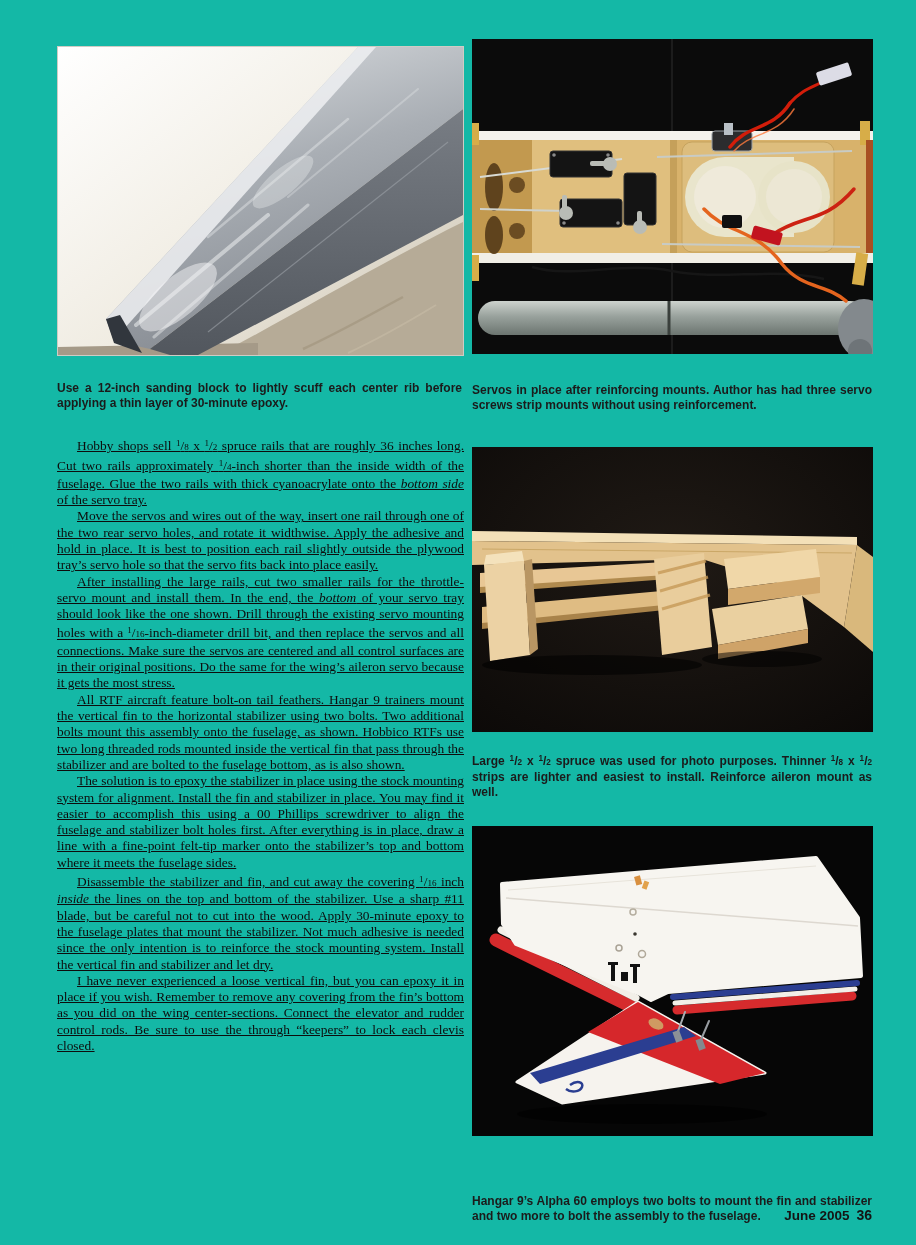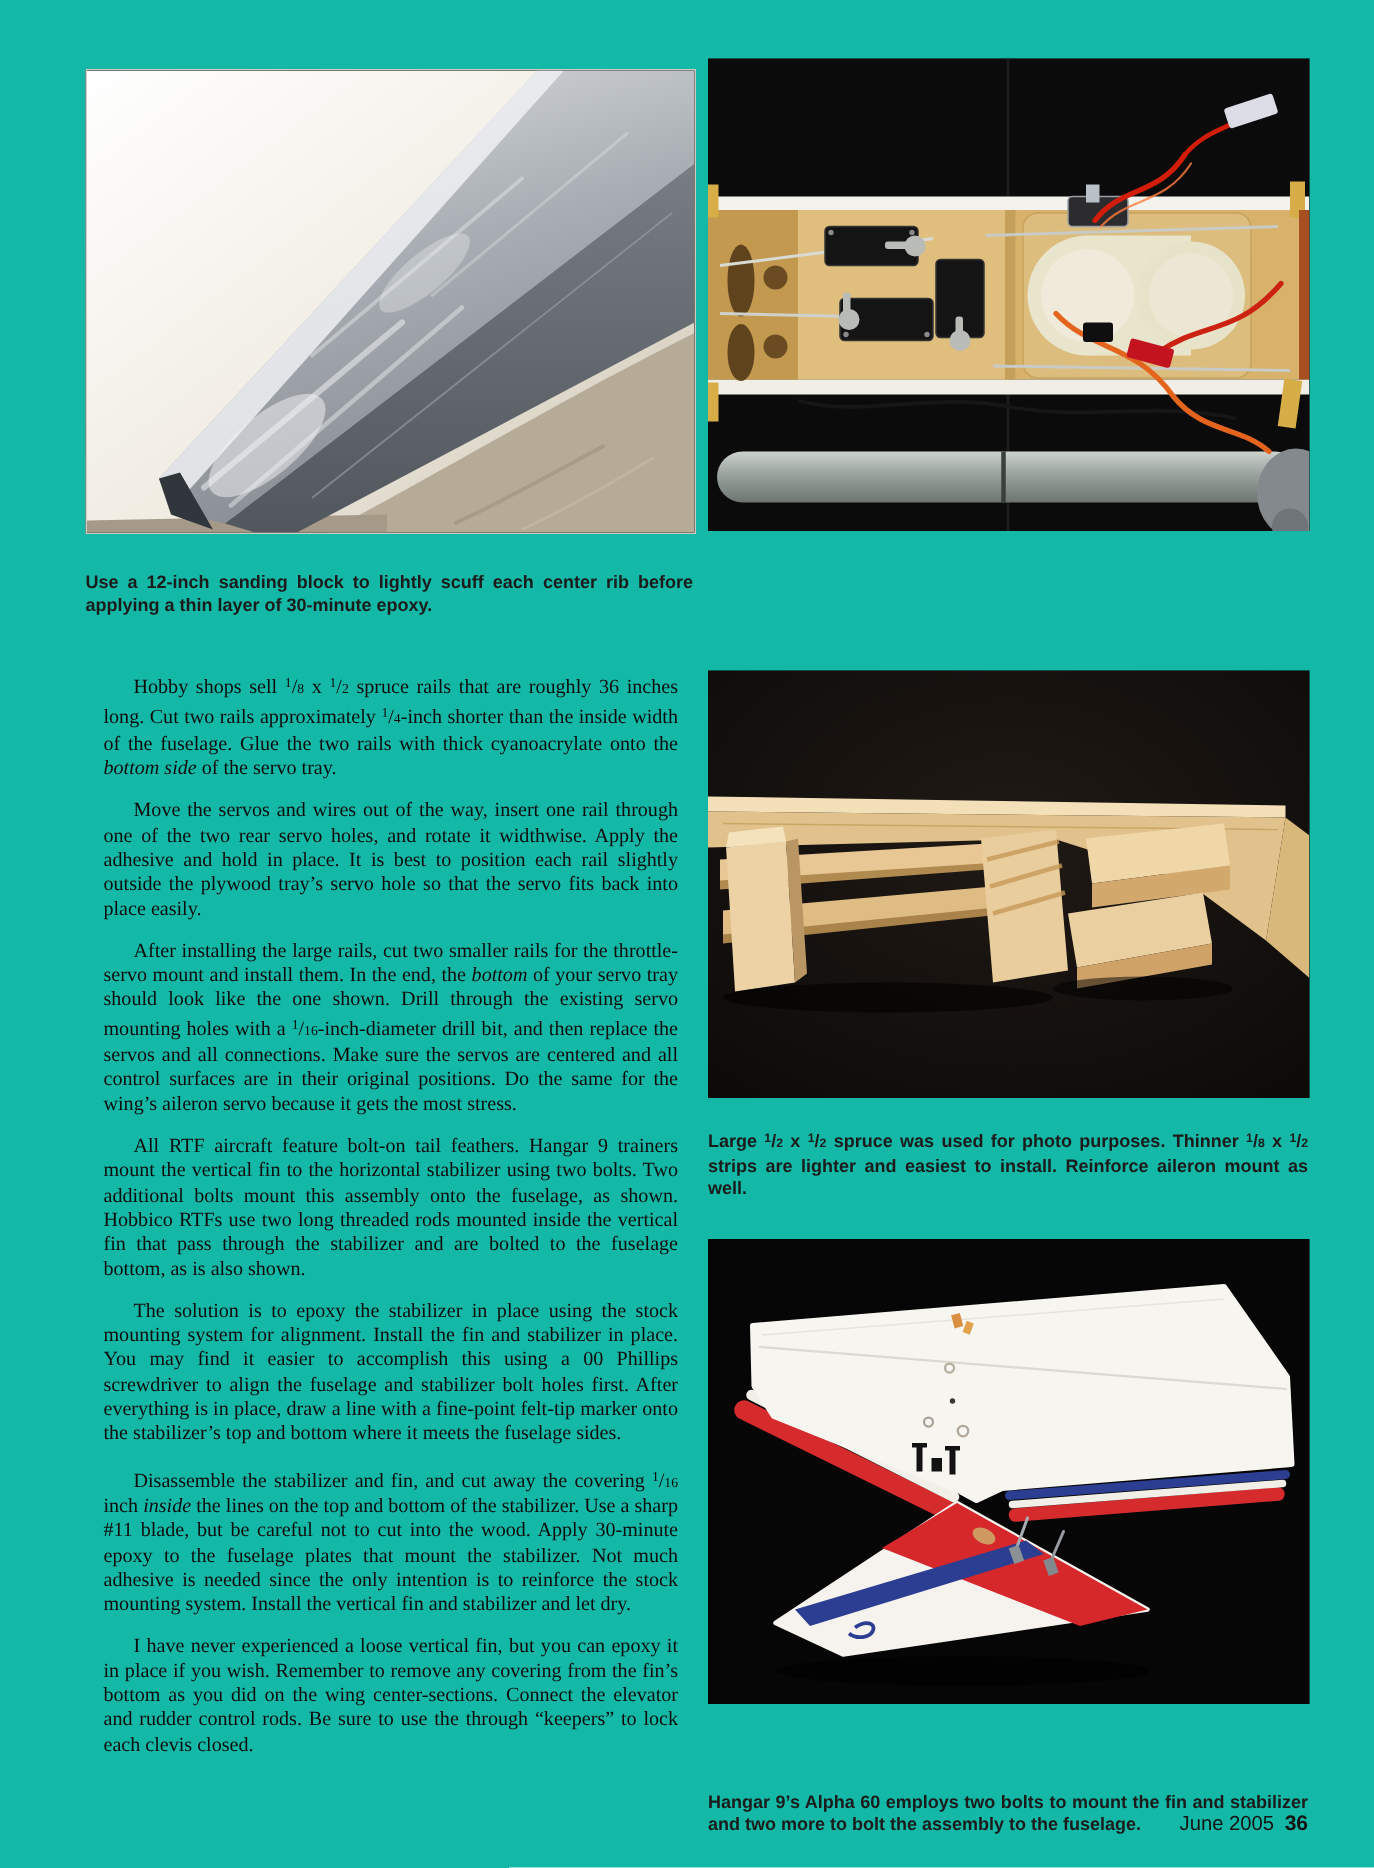--- a/index.html
+++ b/index.html
@@ -4,28 +4,28 @@
 <style>
   html,body{margin:0;padding:0;background:#ffffff;}
   .page{position:relative;width:916px;height:1245px;background:#14b8a6;overflow:hidden;
         font-family:"Liberation Serif",serif;color:#111;}
   .photo{position:absolute;overflow:hidden;background:#000;}
   .photo svg{display:block;}
   .caption{position:absolute;font-family:"Liberation Sans",sans-serif;font-weight:bold;
            font-size:12px;line-height:15px;color:#1b1b1b;text-align:justify;}
   .article{position:absolute;left:57px;top:435px;width:407px;font-size:13.4px;
            line-height:16.3px;text-align:justify;color:#0d0d0d;}
-  .article p{margin:12px;text-indent:20px;}
+  .article p{margin:0;text-indent:20px;text-decoration:underline;}
   .article p.noindent{text-indent:0;}
   .article p.gap{margin-top:15px;}
   .fnum{font-size:68%;vertical-align:0.45em;}
   .fden{font-size:68%;}
   .footer{position:absolute;right:44px;top:1207px;font-family:"Liberation Sans",sans-serif;
           font-size:13.5px;color:#141414;}
-  .footer .issue{font-weight:normal;text-align:right;}
+  .footer .issue{font-weight:bold;text-align:right;}
   .footer .pageno{font-weight:bold;font-size:14px;margin-left:7px;}
 </style>
 </head>
 <body>
 
 <div class="page">
 
   <div class="photo" style="left:57px;top:46px;width:405px;height:308px;border:1px solid #cfccc4;">
     <svg width="405" height="308" viewBox="0 0 405 308">
       <defs>
@@ -137,20 +137,21 @@
           <rect x="382" y="214" width="12" height="32" transform="rotate(8 388 230)"></rect>
       </g>
       <rect x="394" y="101" width="7" height="113" fill="#a84f22"></rect>
       <ellipse cx="392" cy="290" rx="26" ry="30" fill="#83898d"></ellipse>
       <circle cx="388" cy="312" r="12" fill="#6e7478"></circle>
     </svg>
   </div>
 
   <div class="caption" style="left:57px;top:381px;width:405px;"><span>Use a 12-inch sanding block to lightly scuff each center rib before applying a thin layer of 30-minute epoxy.</span></div>
 
+  <div class="caption" style="left:472px;top:383px;width:400px;"><span>Servos in place after reinforcing mounts. Author has had three servo screws strip mounts without using reinforcement.</span></div>
 
   <div class="article">
       <p><span>Hobby shops sell </span><span class="fnum">1</span>/<span class="fden">8</span><span> x </span><span class="fnum">1</span>/<span class="fden">2</span><span> spruce rails that are roughly 36 inches long. Cut two rails approximately </span><span class="fnum">1</span>/<span class="fden">4</span><span>-inch shorter than the inside width of the fuselage. Glue the two rails with thick cyanoacrylate onto the </span><span style="font-style: italic;">bottom side</span><span> of the servo tray.</span></p>
       <p><span>Move the servos and wires out of the way, insert one rail through one of the two rear servo holes, and rotate it widthwise. Apply the adhesive and hold in place. It is best to position each rail slightly outside the plywood tray’s servo hole so that the servo fits back into place easily.</span></p>
       <p><span>After installing the large rails, cut two smaller rails for the throttle-servo mount and install them. In the end, the </span><span style="font-style: italic;">bottom</span><span> of your servo tray should look like the one shown. Drill through the existing servo mounting holes with a </span><span class="fnum">1</span>/<span class="fden">16</span><span>-inch-diameter drill bit, and then replace the servos and all connections. Make sure the servos are centered and all control surfaces are in their original positions. Do the same for the wing’s aileron servo because it gets the most stress.</span></p>
       <p><span>All RTF aircraft feature bolt-on tail feathers. Hangar 9 trainers mount the vertical fin to the horizontal stabilizer using two bolts. Two additional bolts mount this assembly onto the fuselage, as shown. Hobbico RTFs use two long threaded rods mounted inside the vertical fin that pass through the stabilizer and are bolted to the fuselage bottom, as is also shown.</span></p>
       <p><span>The solution is to epoxy the stabilizer in place using the stock mounting system for alignment. Install the fin and stabilizer in place. You may find it easier to accomplish this using a 00 Phillips screwdriver to align the fuselage and stabilizer bolt holes first. After everything is in place, draw a line with a fine-point felt-tip marker onto the stabilizer’s top and bottom where it meets the fuselage sides.</span></p>
       <p><span>Disassemble the stabilizer and fin, and cut away the covering </span><span class="fnum">1</span>/<span class="fden">16</span><span> inch </span><span style="font-style: italic;">inside</span><span> the lines on the top and bottom of the stabilizer. Use a sharp #11 blade, but be careful not to cut into the wood. Apply 30-minute epoxy to the fuselage plates that mount the stabilizer. Not much adhesive is needed since the only intention is to reinforce the stock mounting system. Install the vertical fin and stabilizer and let dry.</span></p>
       <p><span>I have never experienced a loose vertical fin, but you can epoxy it in place if you wish. Remember to remove any covering from the fin’s bottom as you did on the wing center-sections. Connect the elevator and rudder control rods. Be sure to use the through “keepers” to lock each clevis closed.</span></p>
     </div>

